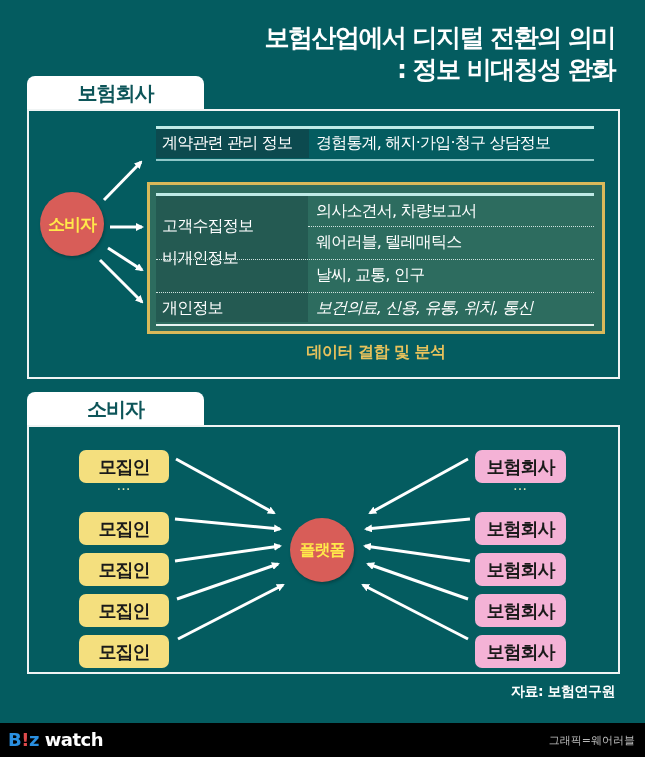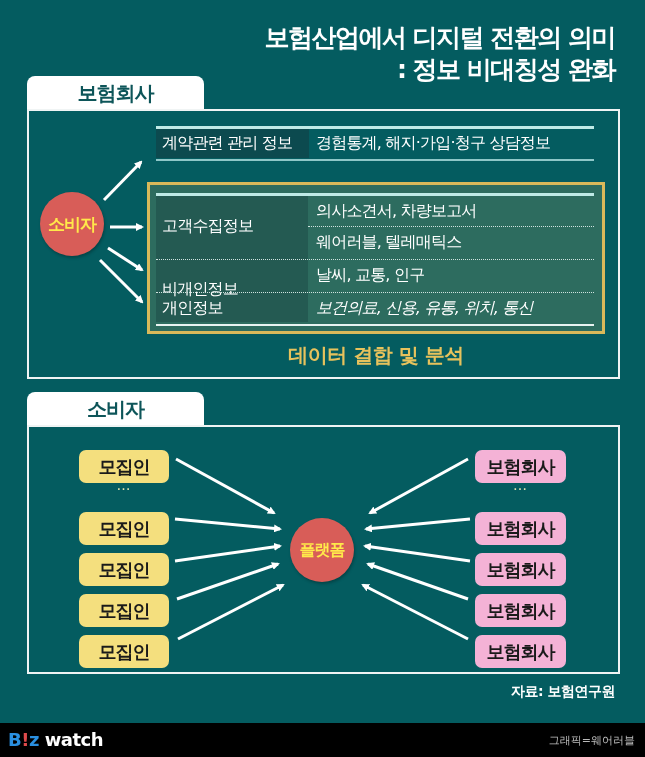--- a/index.html
+++ b/index.html
@@ -40,28 +40,28 @@
 
 <div class="abs gold-box" style="left:147px;top:182px;width:458px;height:152px;"></div>
 <div class="abs row-line" style="left:156px;top:193px;width:438px;"></div>
 <div class="abs" style="left:156px;top:196px;width:152px;height:126px;background:#245a52;"></div>
 
 <div class="abs cell-label" style="left:162px;top:196px;height:60px;">고객수집정보</div>
 <div class="abs cell-label" style="left:316px;top:196px;height:30px;">의사소견서, 차량보고서</div>
 <div class="abs dot" style="left:308px;top:226px;width:286px;"></div>
 <div class="abs cell-label" style="left:316px;top:227px;height:30px;">웨어러블, 텔레매틱스</div>
 <div class="abs dot" style="left:156px;top:259px;width:438px;"></div>
-<div class="abs cell-label" style="left:162px;top:274px;height:30px;">비개인정보</div>
+<div class="abs cell-label" style="left:162px;top:243px;height:30px;">비개인정보</div>
 <div class="abs cell-label" style="left:316px;top:260px;height:30px;">날씨, 교통, 인구</div>
 <div class="abs dot" style="left:156px;top:292px;width:438px;"></div>
 <div class="abs cell-label" style="left:162px;top:293px;height:30px;">개인정보</div>
 <div class="abs cell-label" style="left:316px;top:293px;height:30px;font-style:italic;">보건의료, 신용, 유통, 위치, 통신</div>
 <div class="abs" style="left:156px;top:324px;width:438px;height:2px;background:#e8f3f1;"></div>
 
-<div class="abs" style="left:147px;top:342px;width:458px;text-align:center;color:#e7c25c;font-weight:bold;font-size:20px;letter-spacing:-0.5px;">데이터 결합 및 분석</div>
+<div class="abs" style="left:147px;top:342px;width:458px;text-align:center;color:#e7c25c;font-weight:bold;font-size:16px;letter-spacing:-0.5px;">데이터 결합 및 분석</div>
 
 <div class="abs circle" style="left:40px;top:192px;width:64px;height:64px;font-size:17px;">
   <span>소비자</span>
 </div>
 
 <svg class="abs" style="left:0;top:0;" width="645" height="400">
   <defs>
     <marker id="ah" markerWidth="8" markerHeight="8" refX="6" refY="4" orient="auto" markerUnits="userSpaceOnUse">
       <path d="M0,0 L8,4 L0,8 Z" fill="#fff"></path>
     </marker>

